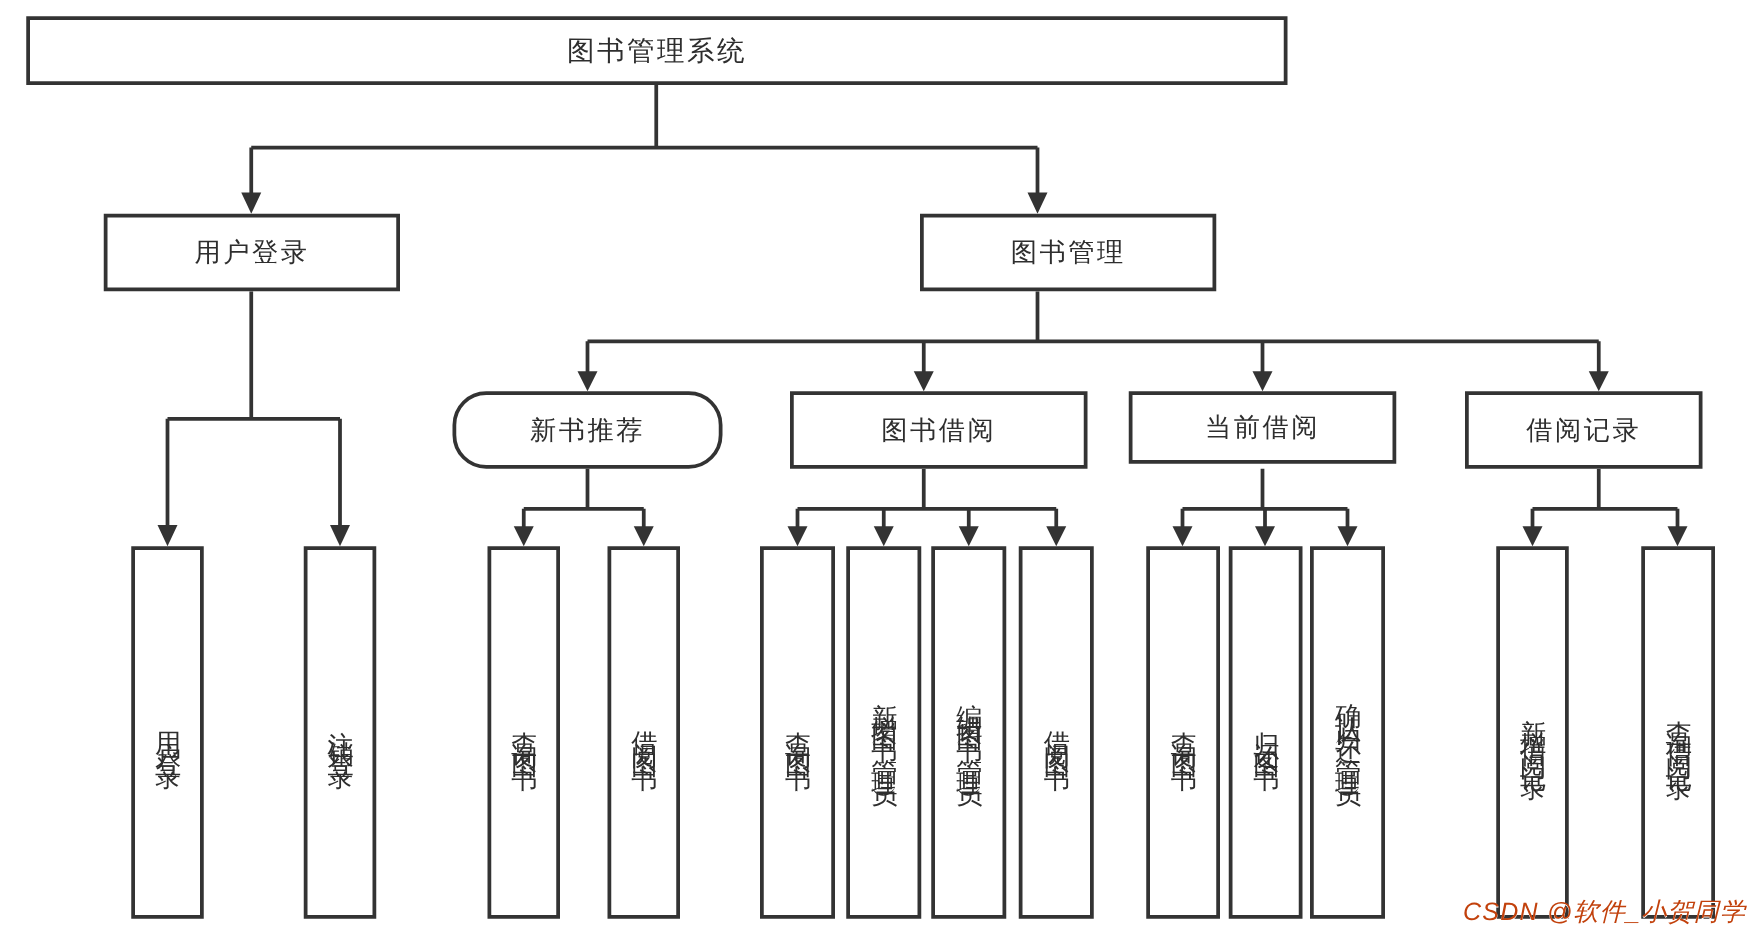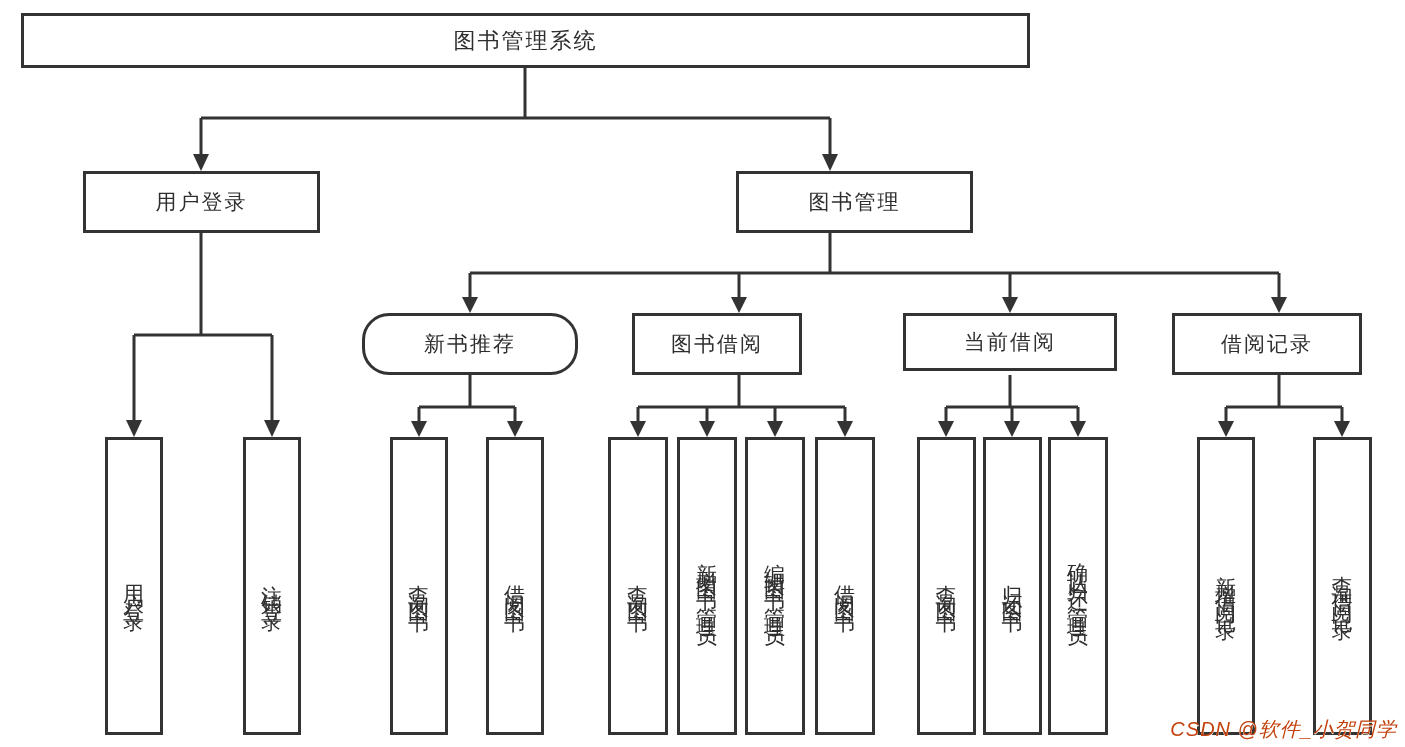--- a/index.html
+++ b/index.html
@@ -71,21 +71,21 @@
       <polygon points="1334,421 1350,421 1342,437"></polygon>
     </g>
   </svg>
 
   <div class="node hbox root" style="left:21px;top:13px;width:1009px;height:55px;">图书管理系统</div>
 
   <div class="node hbox" style="left:83px;top:171px;width:237px;height:62px;">用户登录</div>
   <div class="node hbox" style="left:712px;top:171px;width:237px;height:62px;margin-left:24px;">图书管理</div>
 
   <div class="node hbox" style="left:362px;top:313px;width:216px;height:62px;border-radius:27px;">新书推荐</div>
-  <div class="node hbox" style="left:632px;top:313px;width:170px;height:62px;">图书借阅</div>
+  <div class="node hbox" style="left:632px;top:313px;width:238px;height:62px;">图书借阅</div>
   <div class="node hbox" style="left:903px;top:313px;width:214px;height:58px;">当前借阅</div>
   <div class="node hbox" style="left:1172px;top:313px;width:190px;height:62px;">借阅记录</div>
 
   <div class="node vbox" style="left:105px;width:58px;">用户登录</div>
   <div class="node vbox" style="left:243px;width:58px;">注销登录</div>
 
   <div class="node vbox" style="left:390px;width:58px;">查询图书</div>
   <div class="node vbox" style="left:486px;width:58px;">借阅图书</div>
 
   <div class="node vbox" style="left:608px;width:60px;">查询图书</div>

